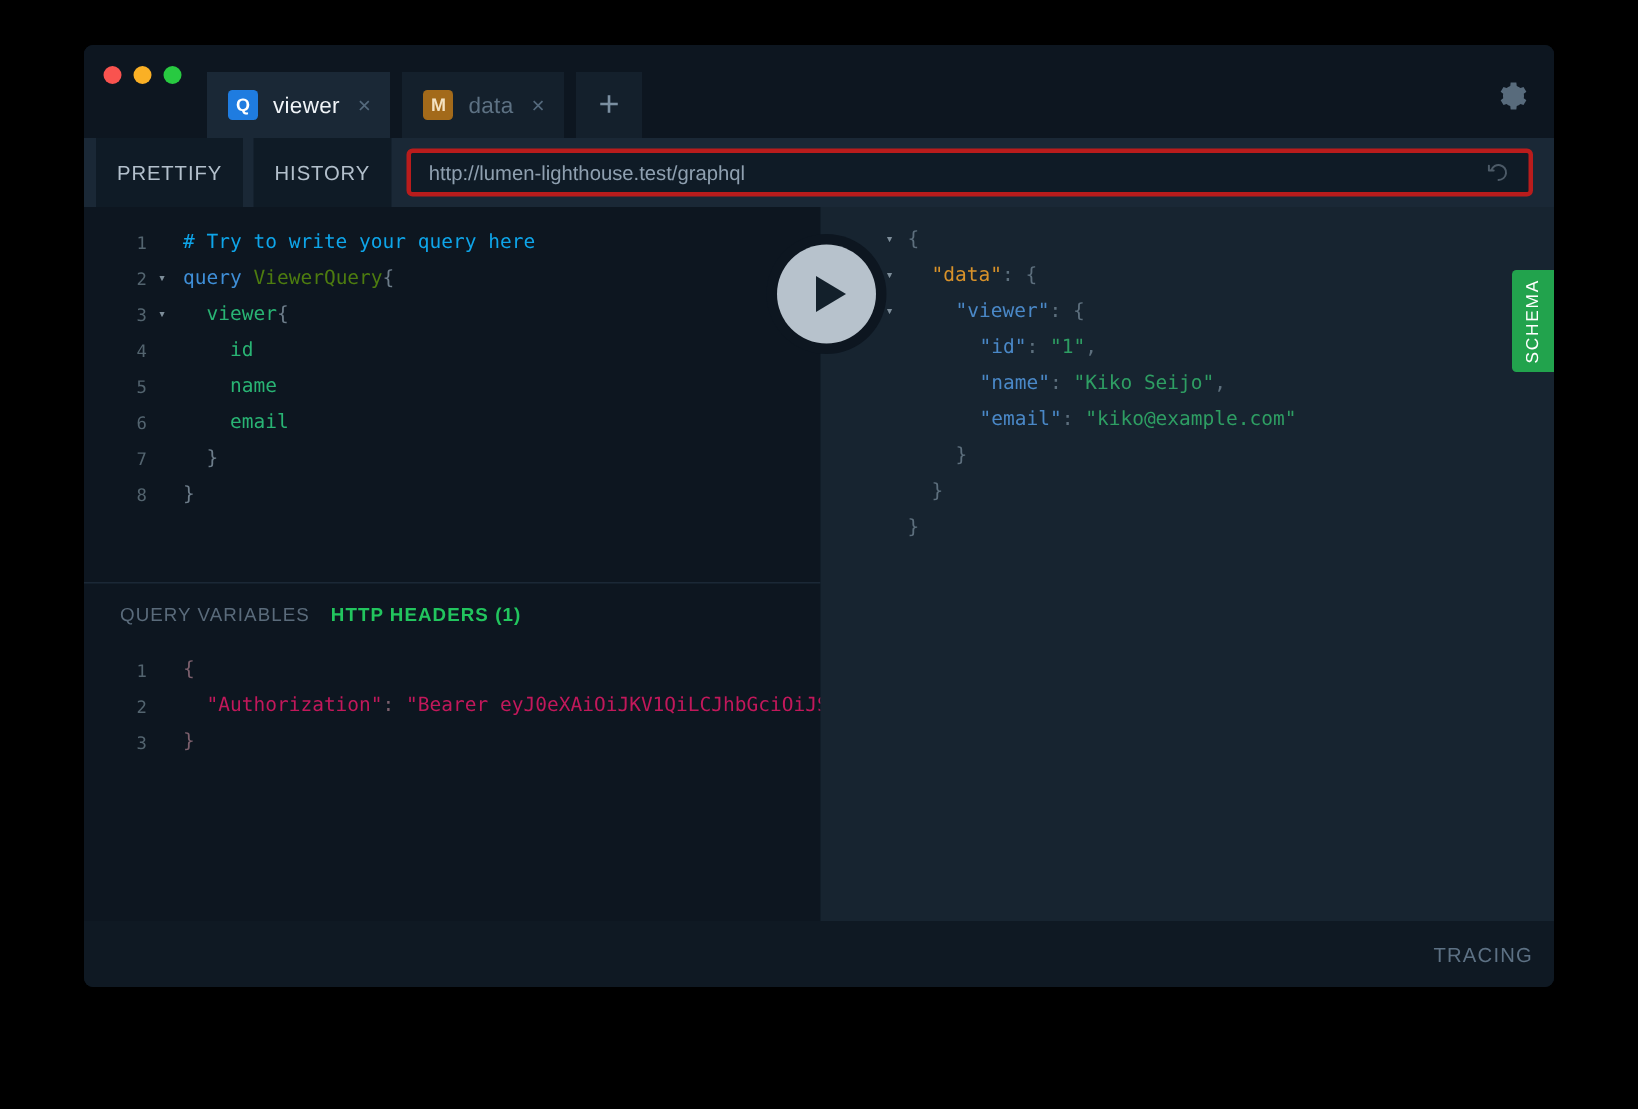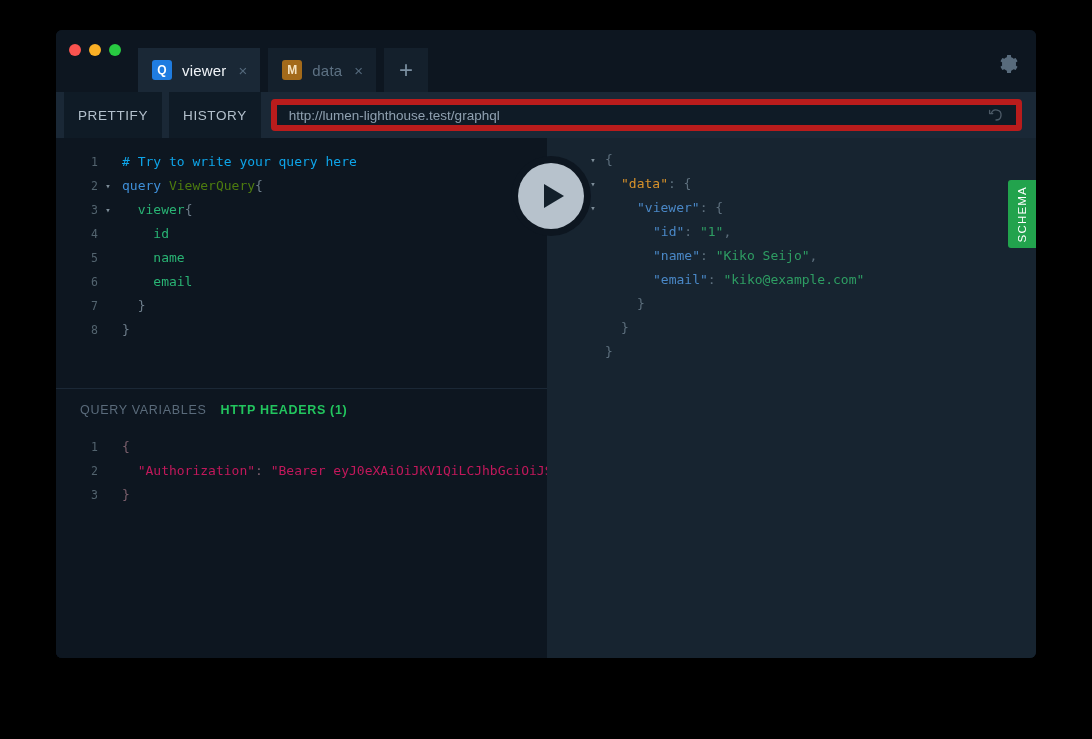--- a/index.html
+++ b/index.html
@@ -121,21 +121,21 @@
     padding: 24px 14px;
     border-radius: 3px;
     cursor: pointer;
     white-space: nowrap;
     font-family: "Liberation Sans", sans-serif;
   }
   .tb-btn.plain { background: transparent; }
   .url-wrap {
     flex: 1 1 auto;
     background: #0f1b26;
-    border: 6px solid #b91c1c;
+    border: 3px solid #b91c1c;
     border-radius: 4px;
     height: 32px;
     margin: 0 6px 0 3px;
     display: flex;
     align-items: center;
     padding: 0 12px;
     position: relative;
     box-sizing: border-box;
   }
   .url-text {
@@ -368,14 +368,17 @@
       <div class="schema">
         <span>SCHEMA</span>
       </div>
     </div>
 
     <div class="play">
       <div class="play-tri"></div>
     </div>
   </div>
 
+  <div class="footer">
+    <div class="footer-label">TRACING</div>
+  </div>
 
 </div>
 
 </body></html>

